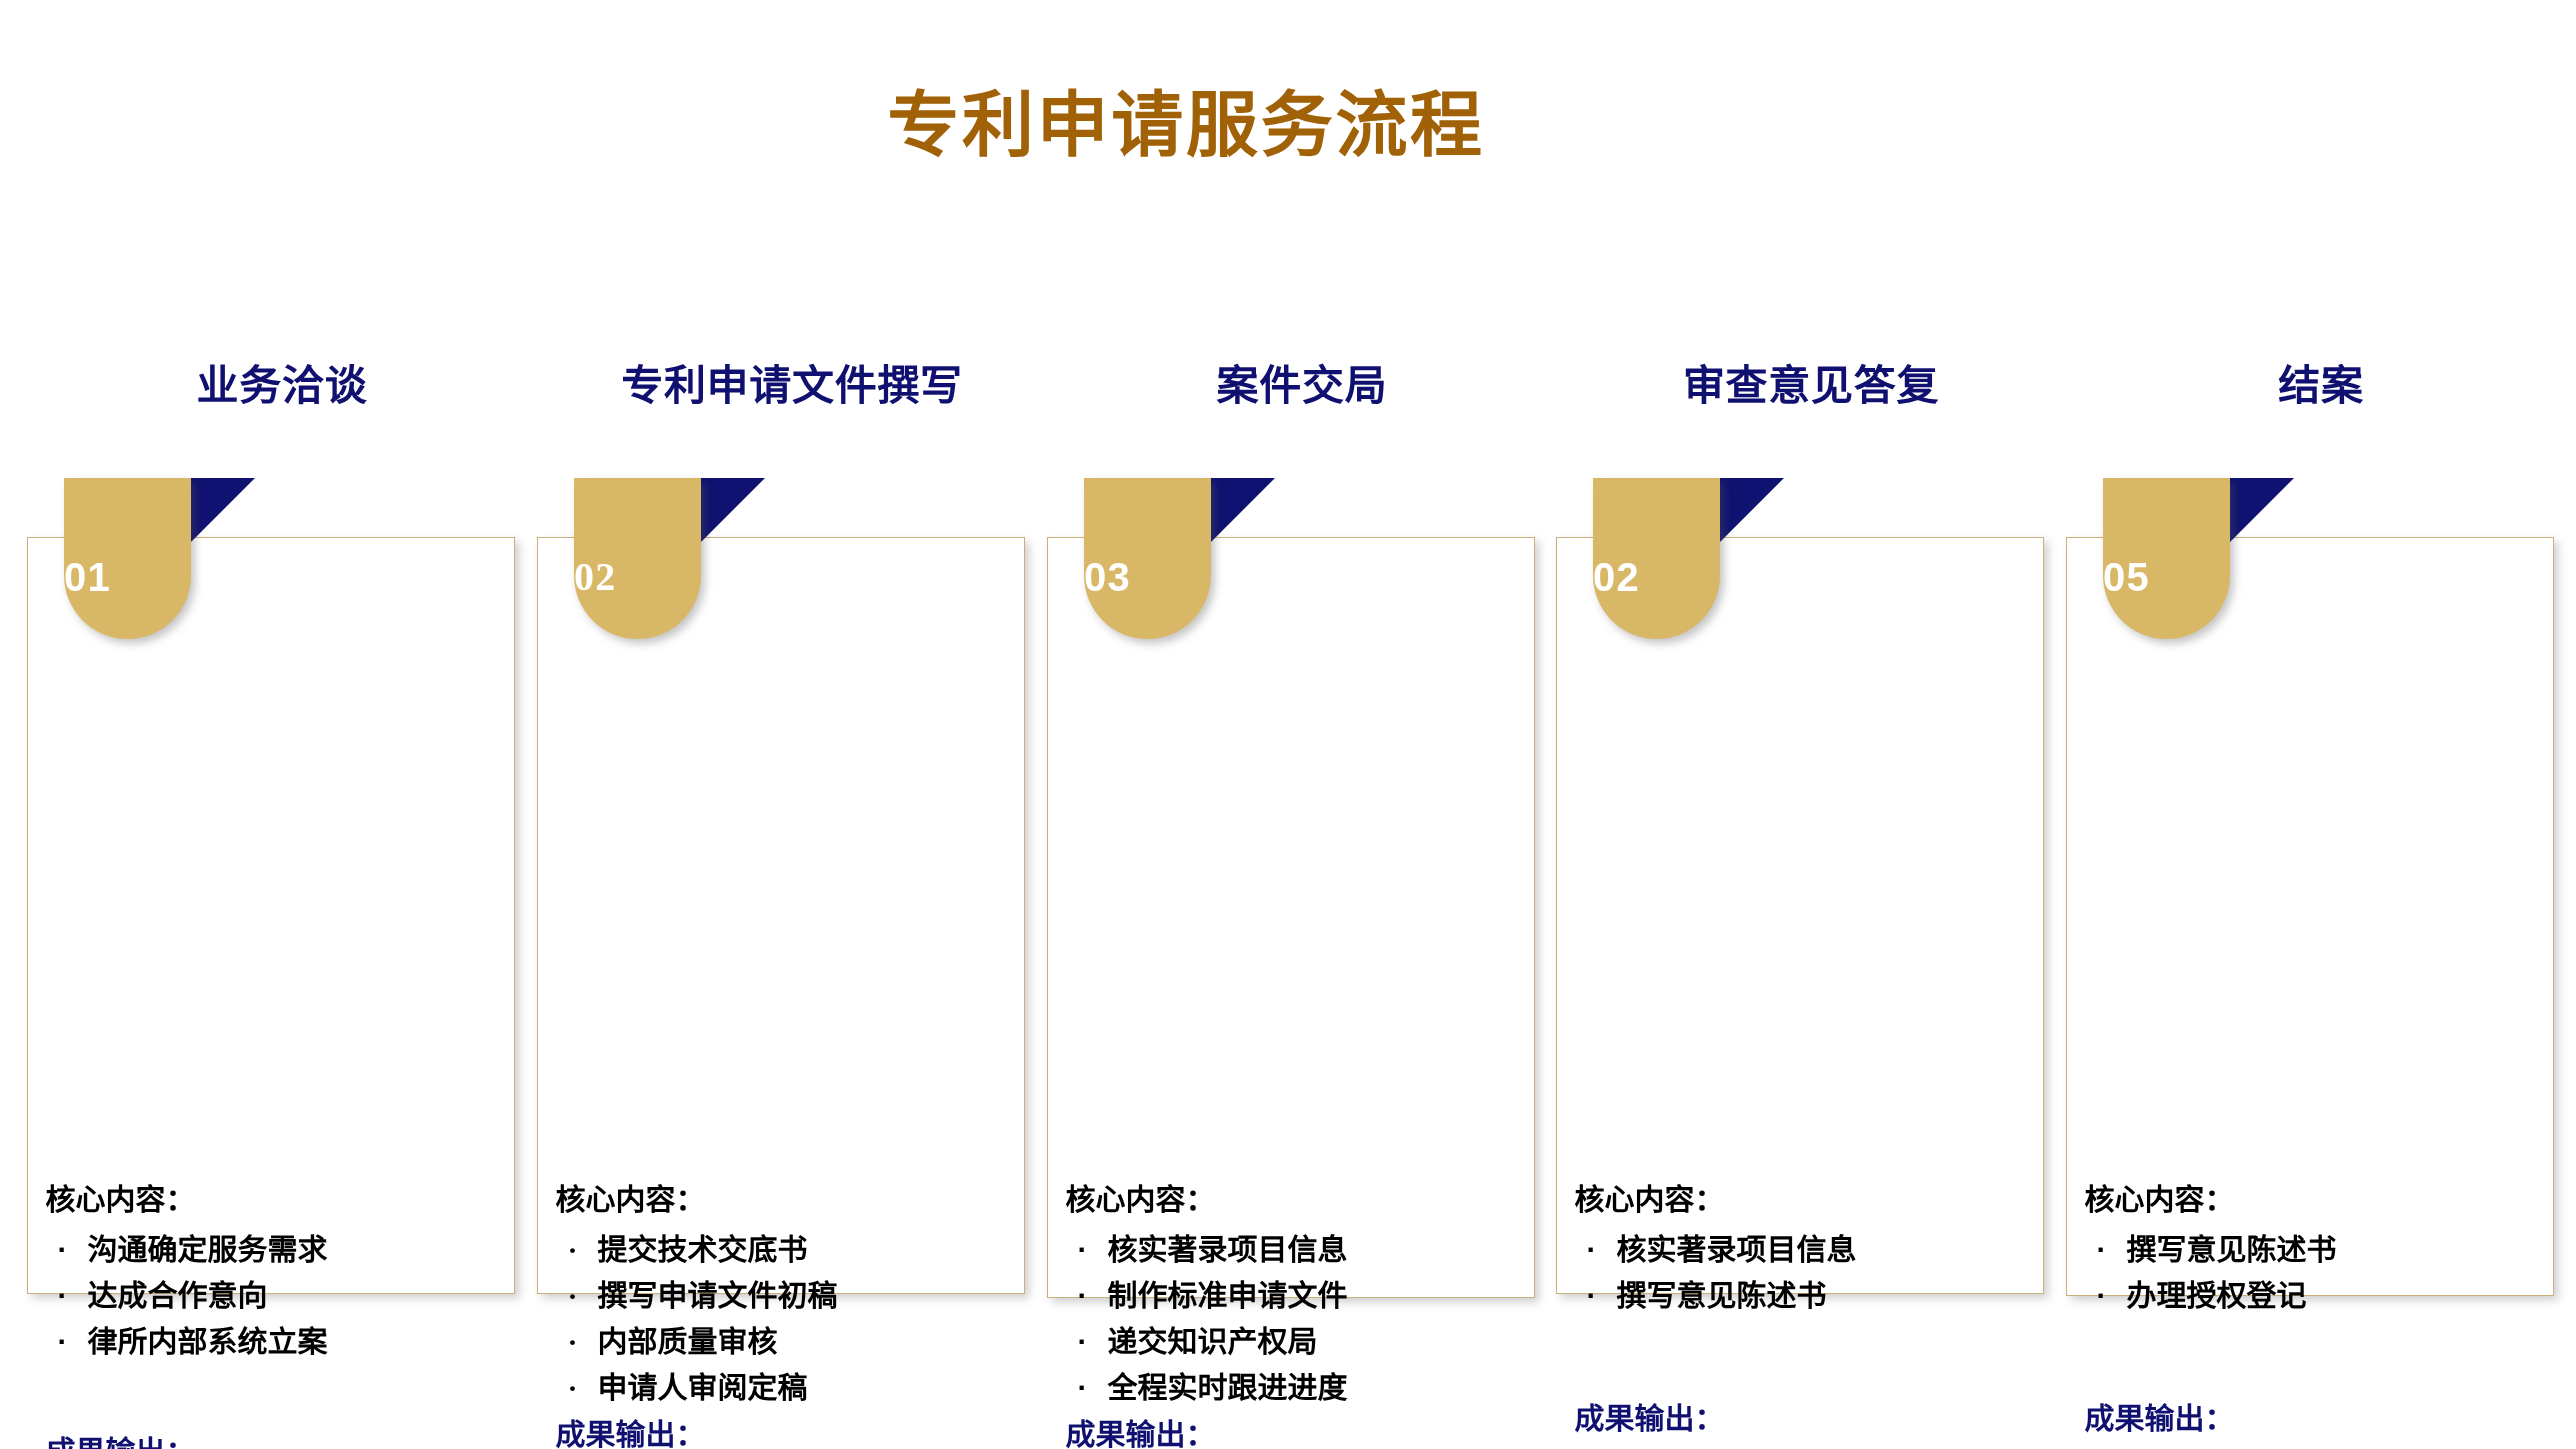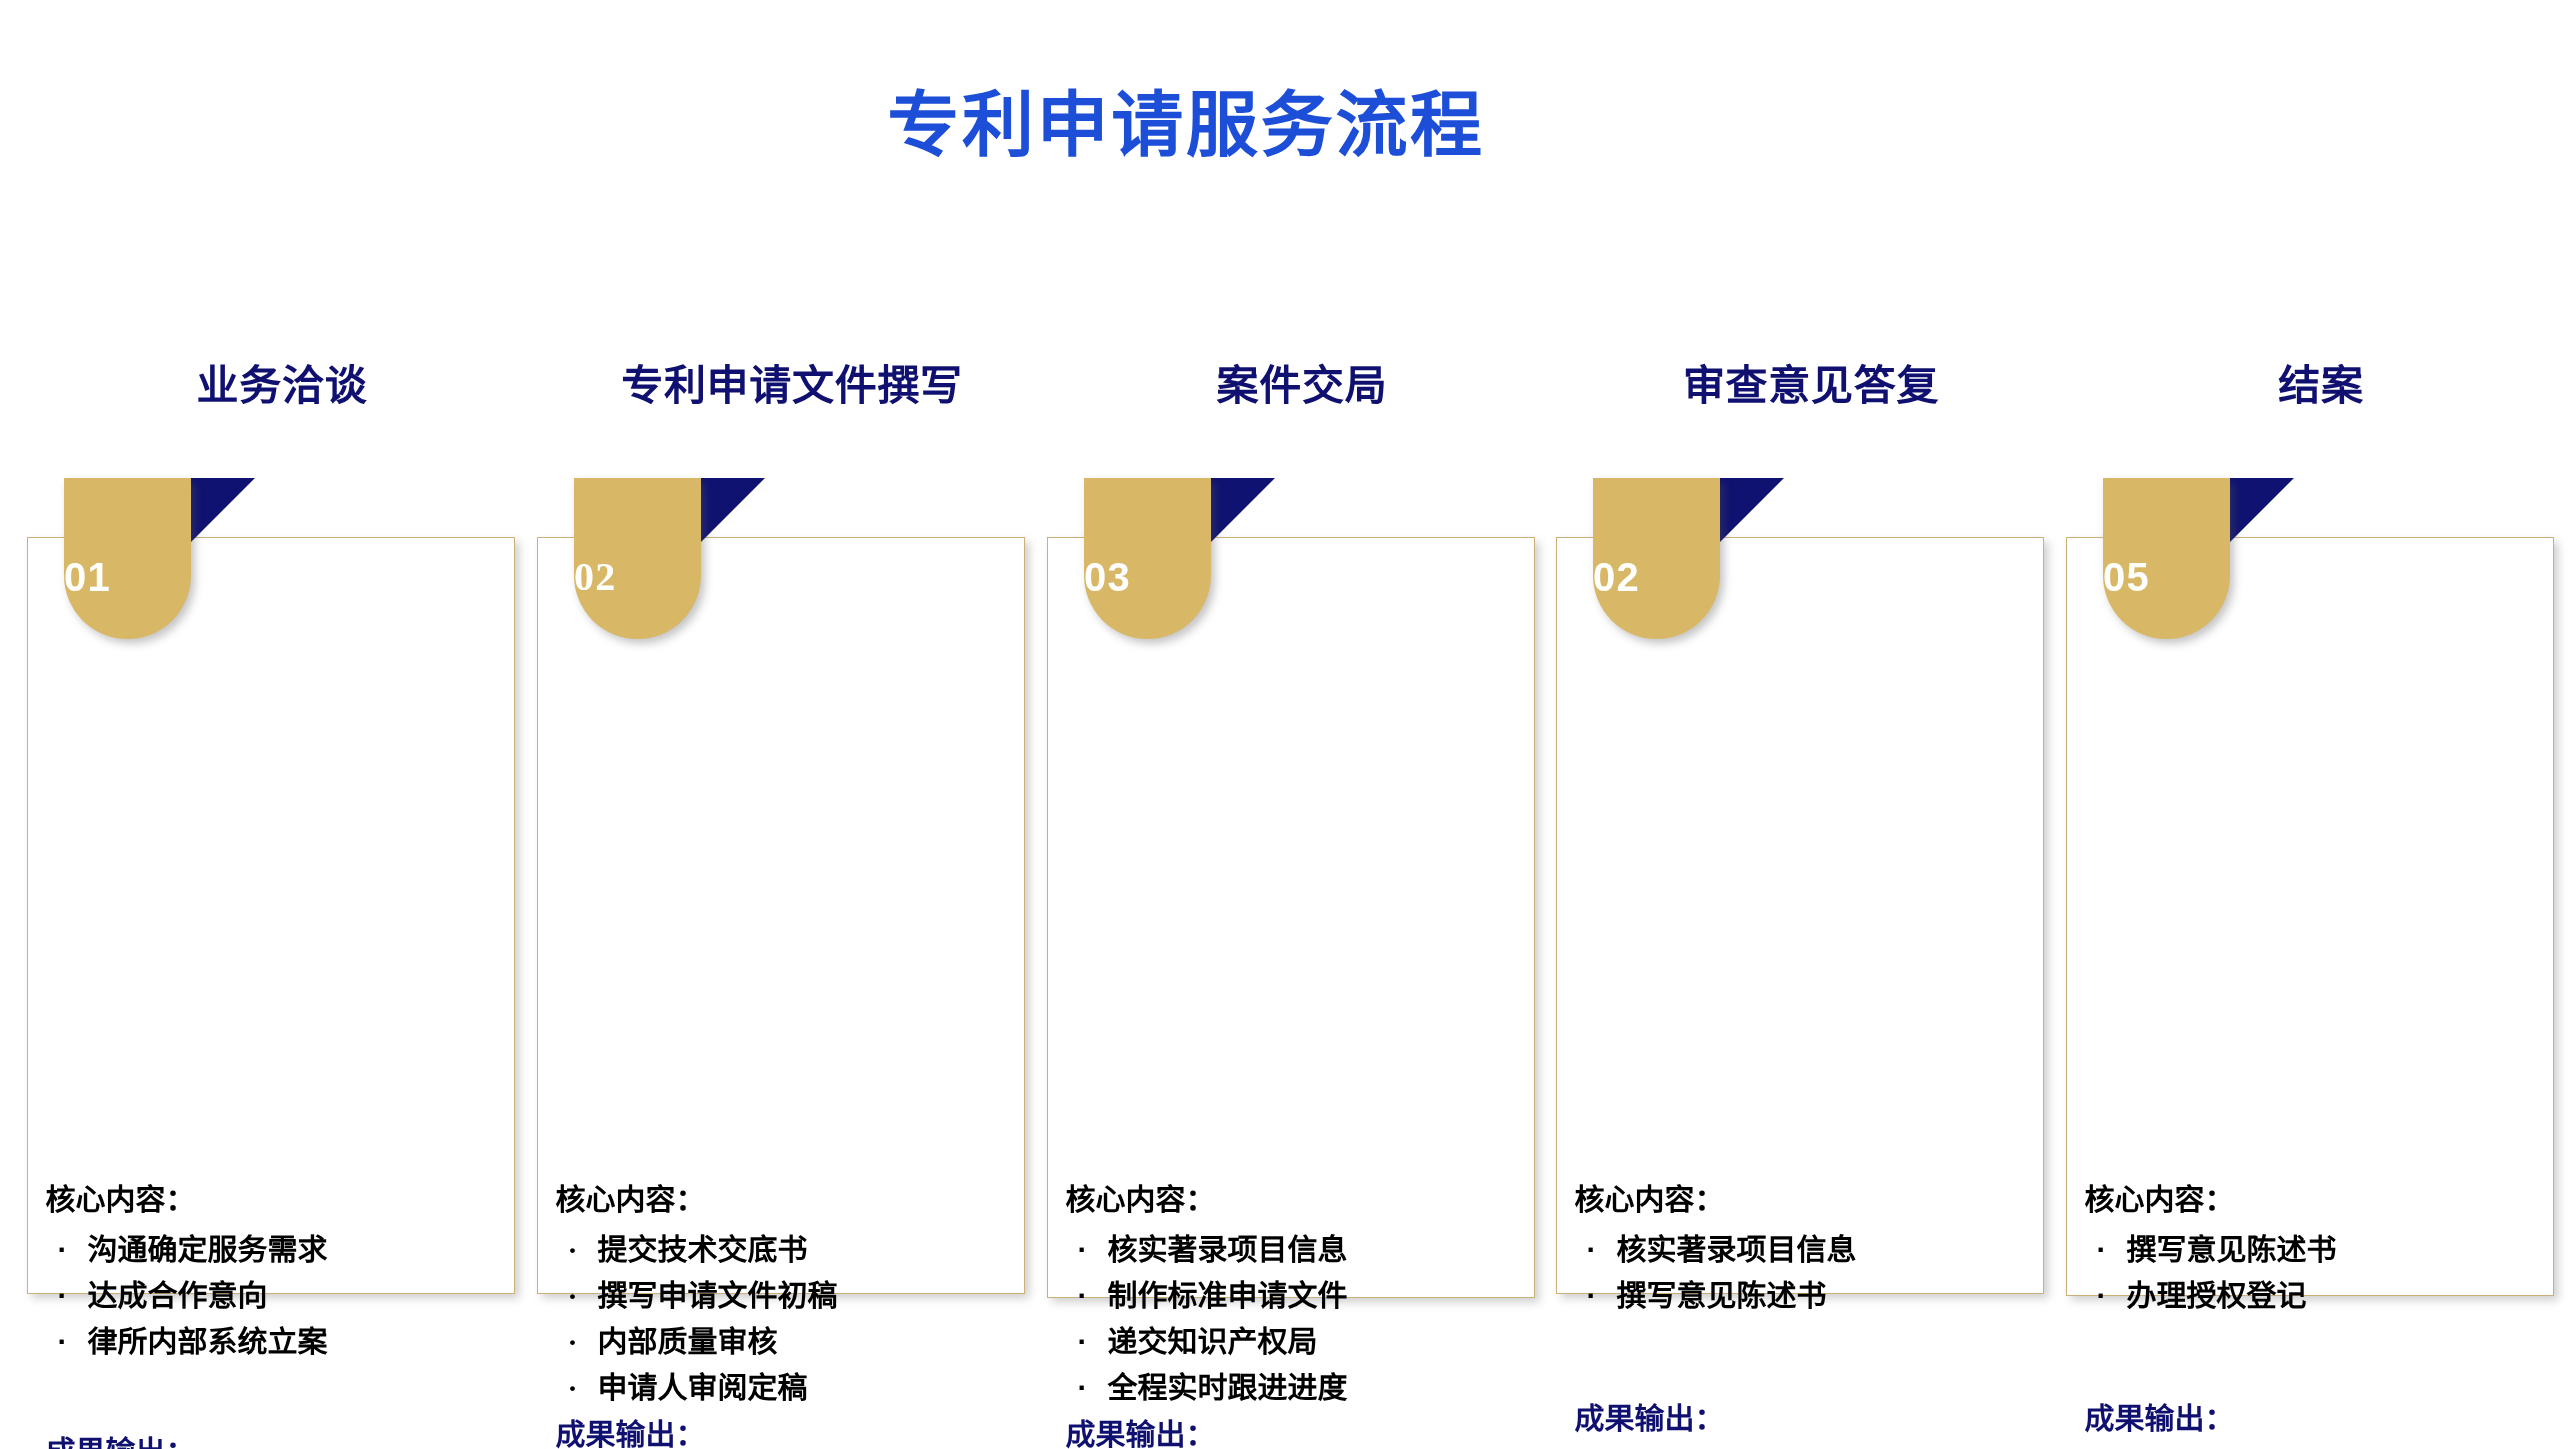--- a/index.html
+++ b/index.html
@@ -20,21 +20,21 @@
   
   #slide-title {
     position: absolute;
     top: 86px;
     left: 0;
     width: 2372px;
     text-align: center;
     font-size: 72px;
     font-weight: 800;
     letter-spacing: 2.7px;
-    color: #1d4ed8;
+    color: #a16207;
     line-height: 1.1;
     white-space: nowrap;
   }
 
   
   #flow-row {
     position: absolute;
     top: 0;
     left: 0;
     width: 2576px;

